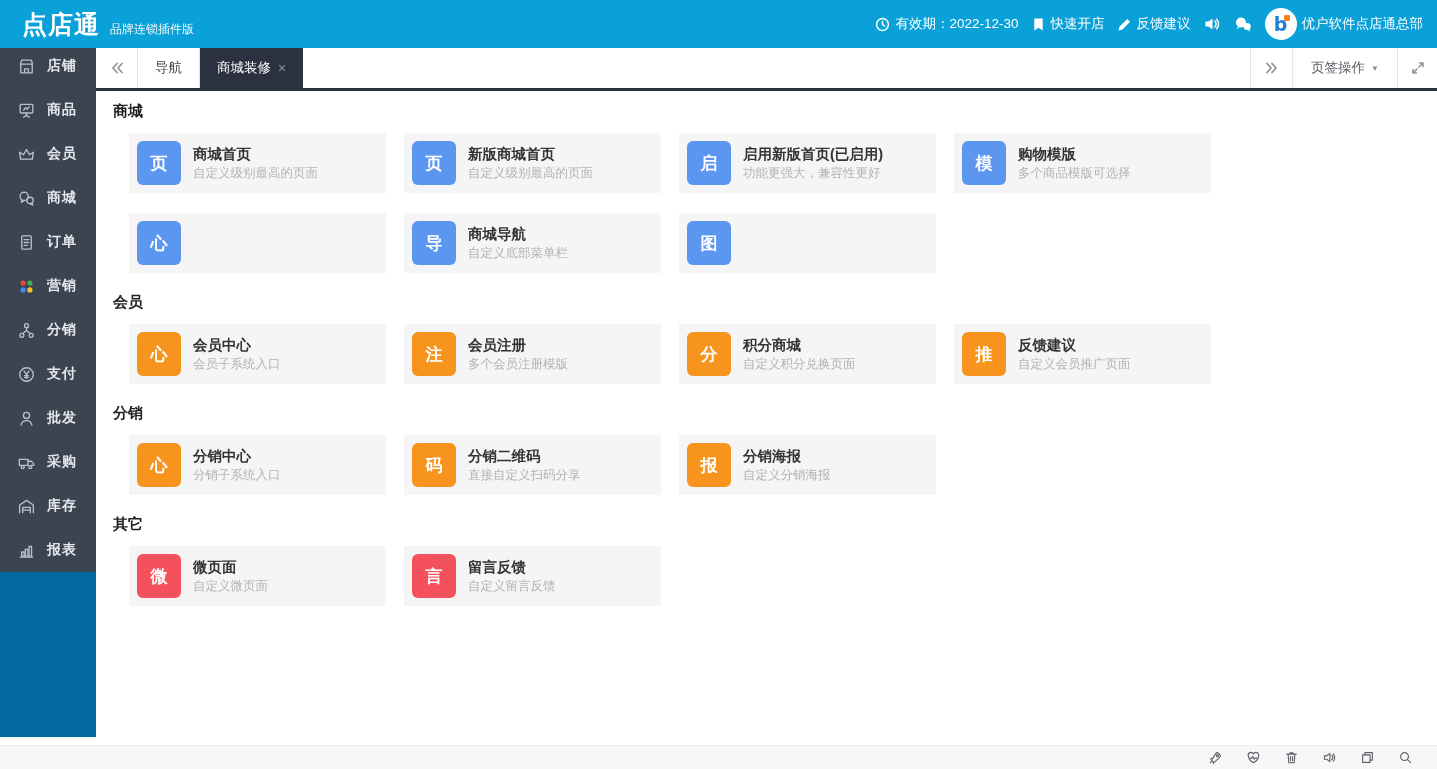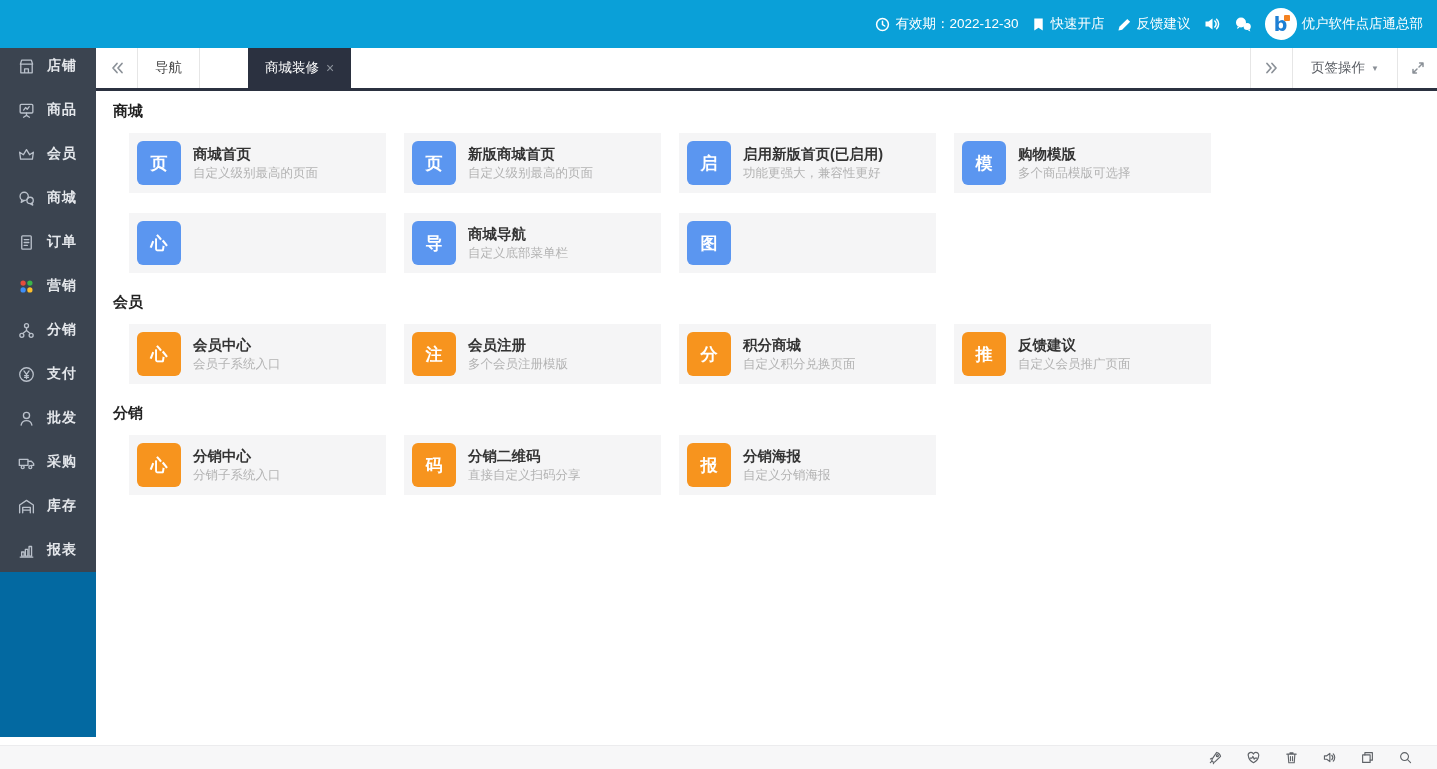--- a/index.html
+++ b/index.html
@@ -33,21 +33,21 @@
     clip-path:polygon(0 0,100% 16%,100% 84%,0 100%); display:flex; align-items:center; justify-content:center; cursor:pointer; }
   .side-toggle svg { width:9px; height:9px; }
 
   
   .tabbar { position:absolute; left:96px; top:48px; width:1341px; height:43px; background:#fff;
     border-bottom:3px solid #2b3140; display:flex; align-items:stretch; z-index:10; }
   .tab-arrow { width:42px; display:flex; align-items:center; justify-content:center;
     border-right:1px solid #e6e6e6; cursor:pointer; flex:none; }
   .tab-arrow.right-sep { border-right:none; border-left:1px solid #e6e6e6; }
   .tab-arrow svg { width:14px; height:14px; }
-  .tabs { display:flex; align-items:stretch;gap:48px; }
+  .tabs { display:flex; align-items:stretch; }
   .tab { display:flex; align-items:center; gap:7px; padding:0 17px; font-size:13.5px; color:#4a4a4a;
     border-right:1px solid #e6e6e6; cursor:pointer; white-space:nowrap; }
   .tab.active { background:#2b3140; color:#fff; border-right:none; }
   .tab .close { color:#8d939c; font-size:14px; line-height:1; cursor:pointer; }
   .tab-spacer { flex:1; }
   .tab-ops { display:flex; align-items:center; gap:6px; padding:0 18px; border-left:1px solid #e6e6e6;
     font-size:13.5px; color:#5a5e64; cursor:pointer; white-space:nowrap; }
   .caret { font-size:8px; color:#8a8f96; }
 
   
@@ -67,20 +67,24 @@
   .bottombar { position:absolute; left:0; top:745px; width:1437px; height:24px; background:#f7f7f8;
     border-top:1px solid #ececee; display:flex; align-items:center; justify-content:flex-end;
     gap:23px; padding-right:24px; z-index:40; }
   .bicon { width:15px; height:15px; display:inline-flex; cursor:pointer; }
   .bicon svg { width:100%; height:100%; }
 </style>
 </head>
 <body>
 
 <div class="header">
+  <div class="logo-wrap">
+    <span class="logo">点店通</span>
+    <span class="logo-sub">品牌连锁插件版</span>
+  </div>
   <div class="header-right">
     <div class="hitem">
       <span class="hicon">
         <svg viewBox="0 0 16 16">
             <circle cx="8" cy="8" r="6.3" fill="none" stroke="#fff" stroke-width="1.6"></circle>
             <path d="M8 4.6V8l2.4 1.6" fill="none" stroke="#fff" stroke-width="1.6" stroke-linecap="round"></path>
           </svg>
       </span>
       <span>有效期：2022-12-30</span>
     </div>
@@ -385,20 +389,39 @@
         </div>
         <div class="card">
           <span class="tile" style="background: rgb(247, 148, 30);">报</span>
           <span>
             <div class="card-title">分销海报</div>
             <div class="card-desc">自定义分销海报</div>
           </span>
         </div>
       </div>
     </div>
+    <div class="section">
+      <div class="section-title">其它</div>
+      <div class="cards">
+        <div class="card">
+          <span class="tile" style="background: rgb(244, 81, 92);">微</span>
+          <span>
+            <div class="card-title">微页面</div>
+            <div class="card-desc">自定义微页面</div>
+          </span>
+        </div>
+        <div class="card">
+          <span class="tile" style="background: rgb(244, 81, 92);">言</span>
+          <span>
+            <div class="card-title">留言反馈</div>
+            <div class="card-desc">自定义留言反馈</div>
+          </span>
+        </div>
+      </div>
+    </div>
   </div>
 
 <div class="bottombar">
     <span class="bicon">
       <svg viewBox="0 0 16 16">
         <path fill="none" stroke="#5f6368" stroke-width="1.2" stroke-linecap="round" stroke-linejoin="round" d="M9.3 2.6c2.4.5 3.6 1.7 4.1 4.1L7.6 12.5l-2.1.5L4 11.5l.5-2.1z"></path>
         <circle fill="none" stroke="#5f6368" stroke-width="1.2" stroke-linecap="round" stroke-linejoin="round" cx="10" cy="6" r="1.1"></circle>
         <path fill="none" stroke="#5f6368" stroke-width="1.2" stroke-linecap="round" stroke-linejoin="round" d="M4.2 11.8l-1.7 1.7M6.4 13.4l-.7 1.3M2.6 9.6l1.3-.7"></path>
       </svg>
     </span>

